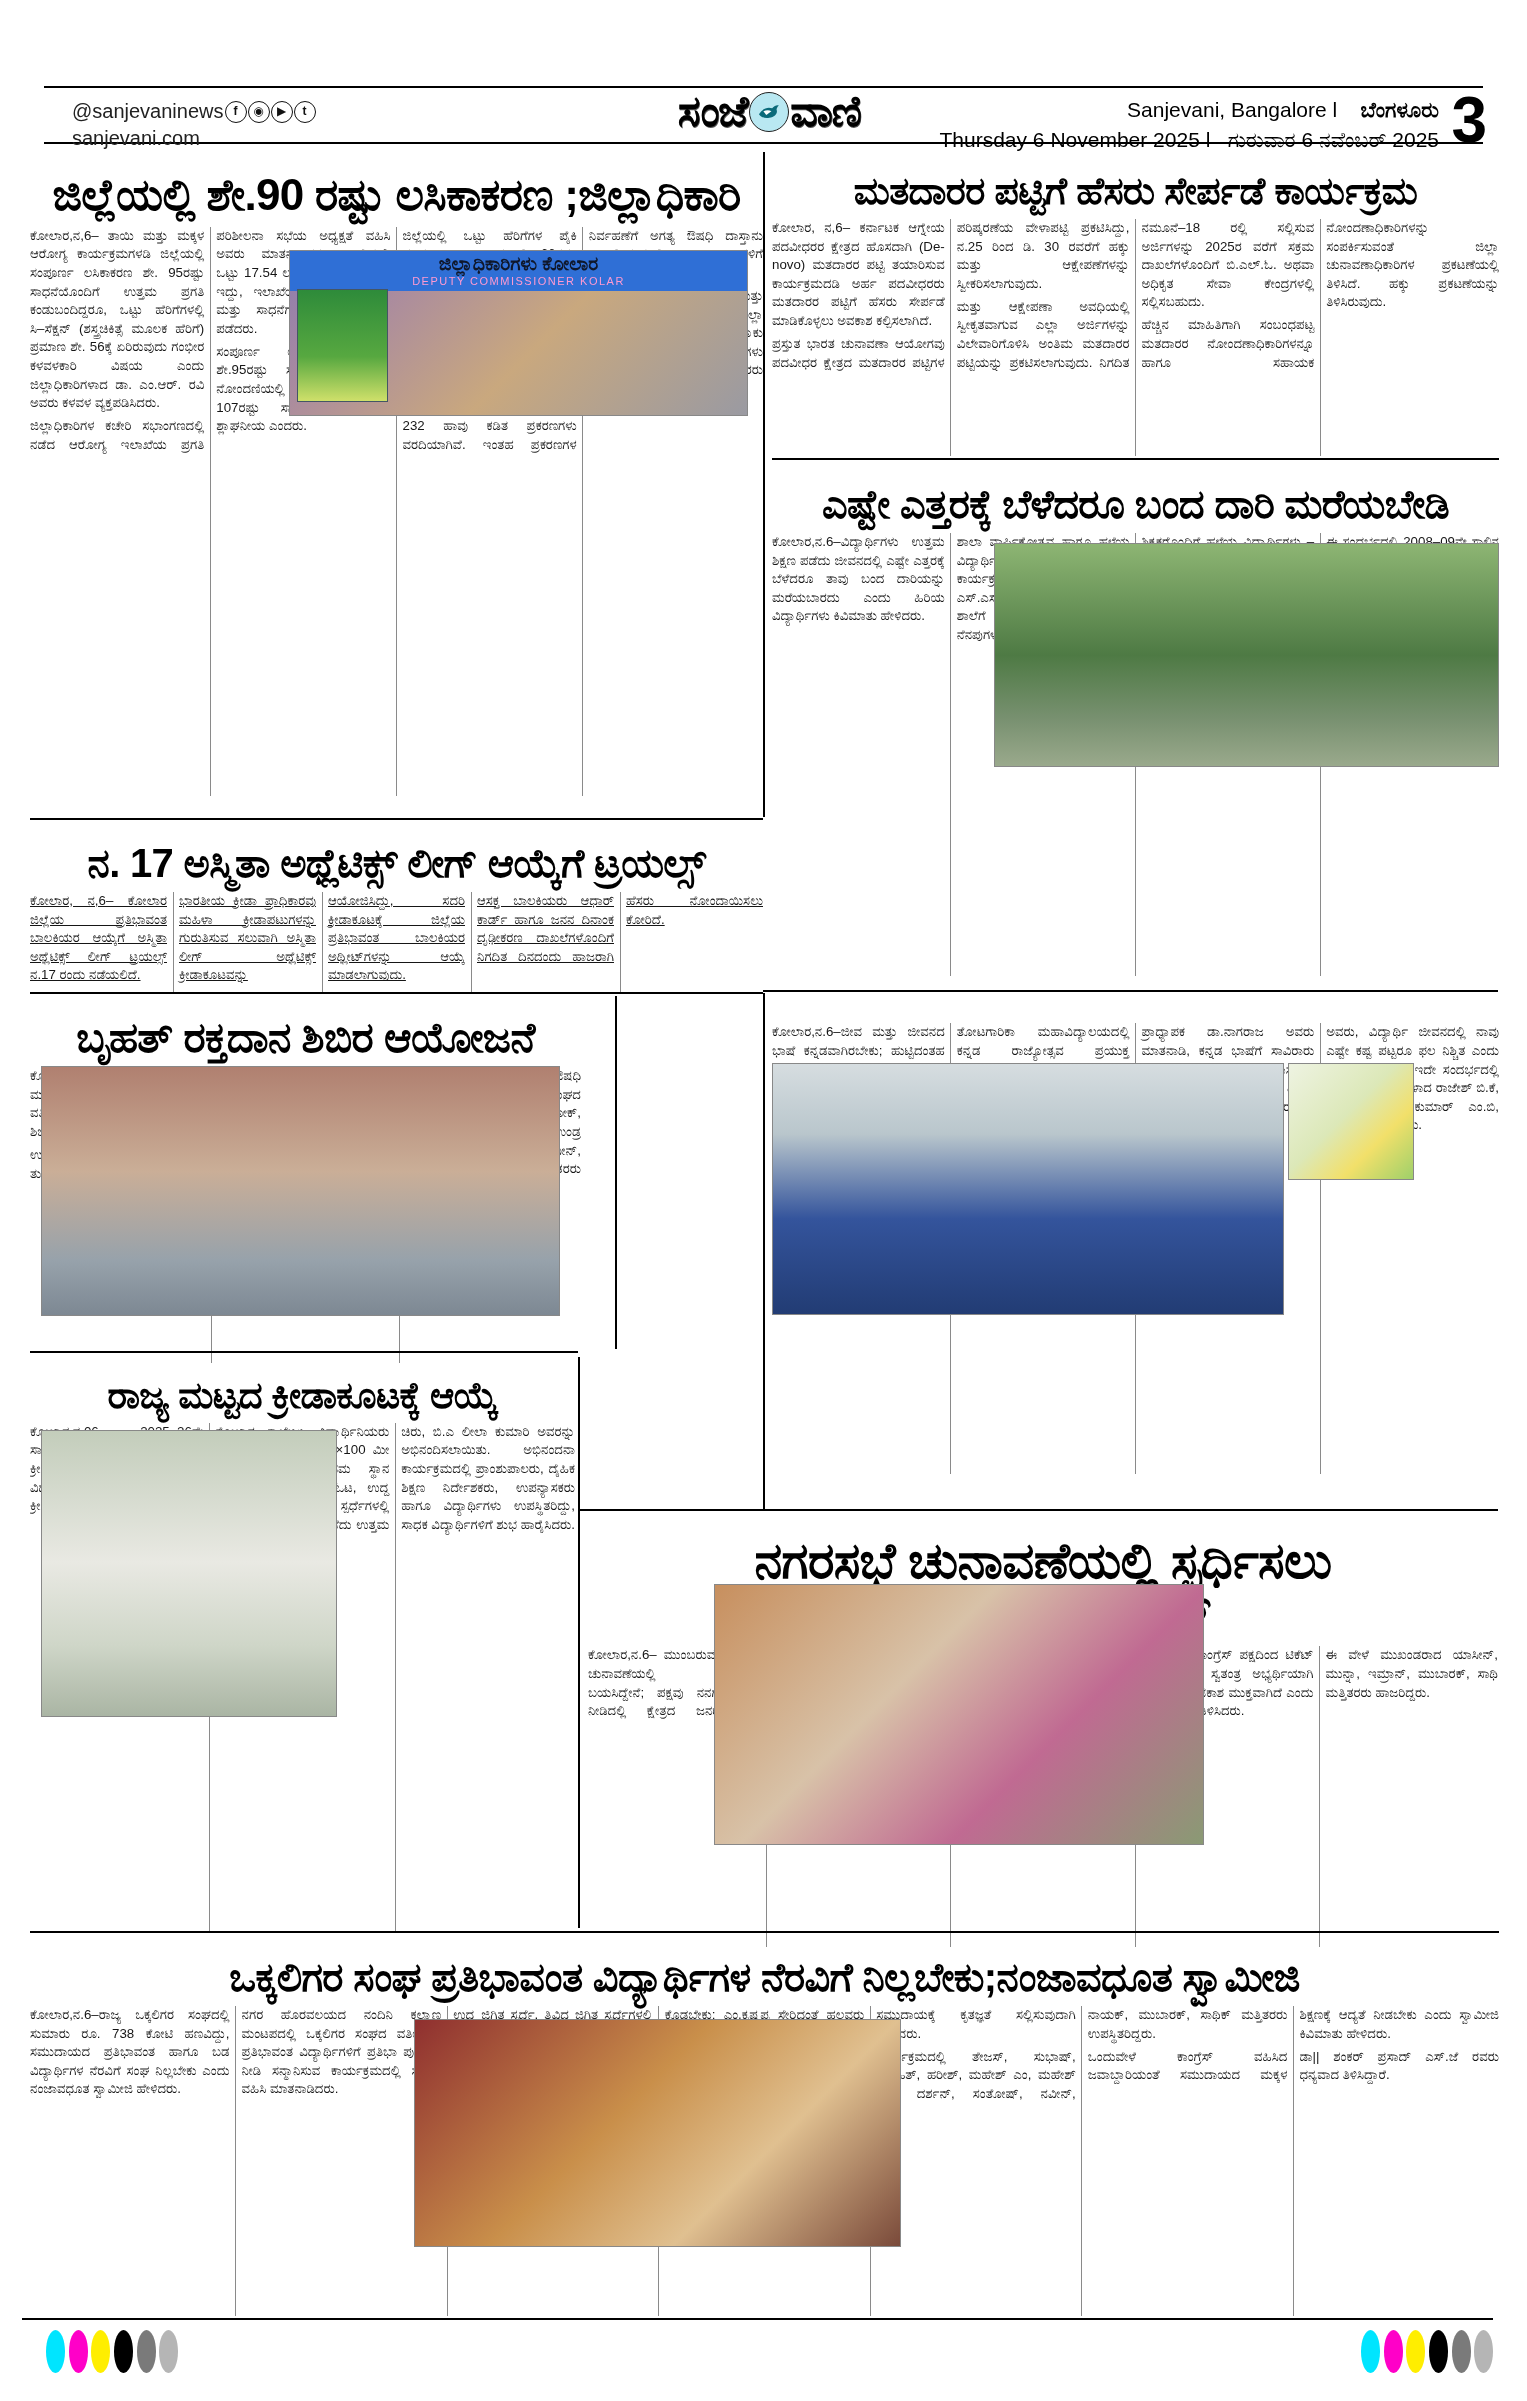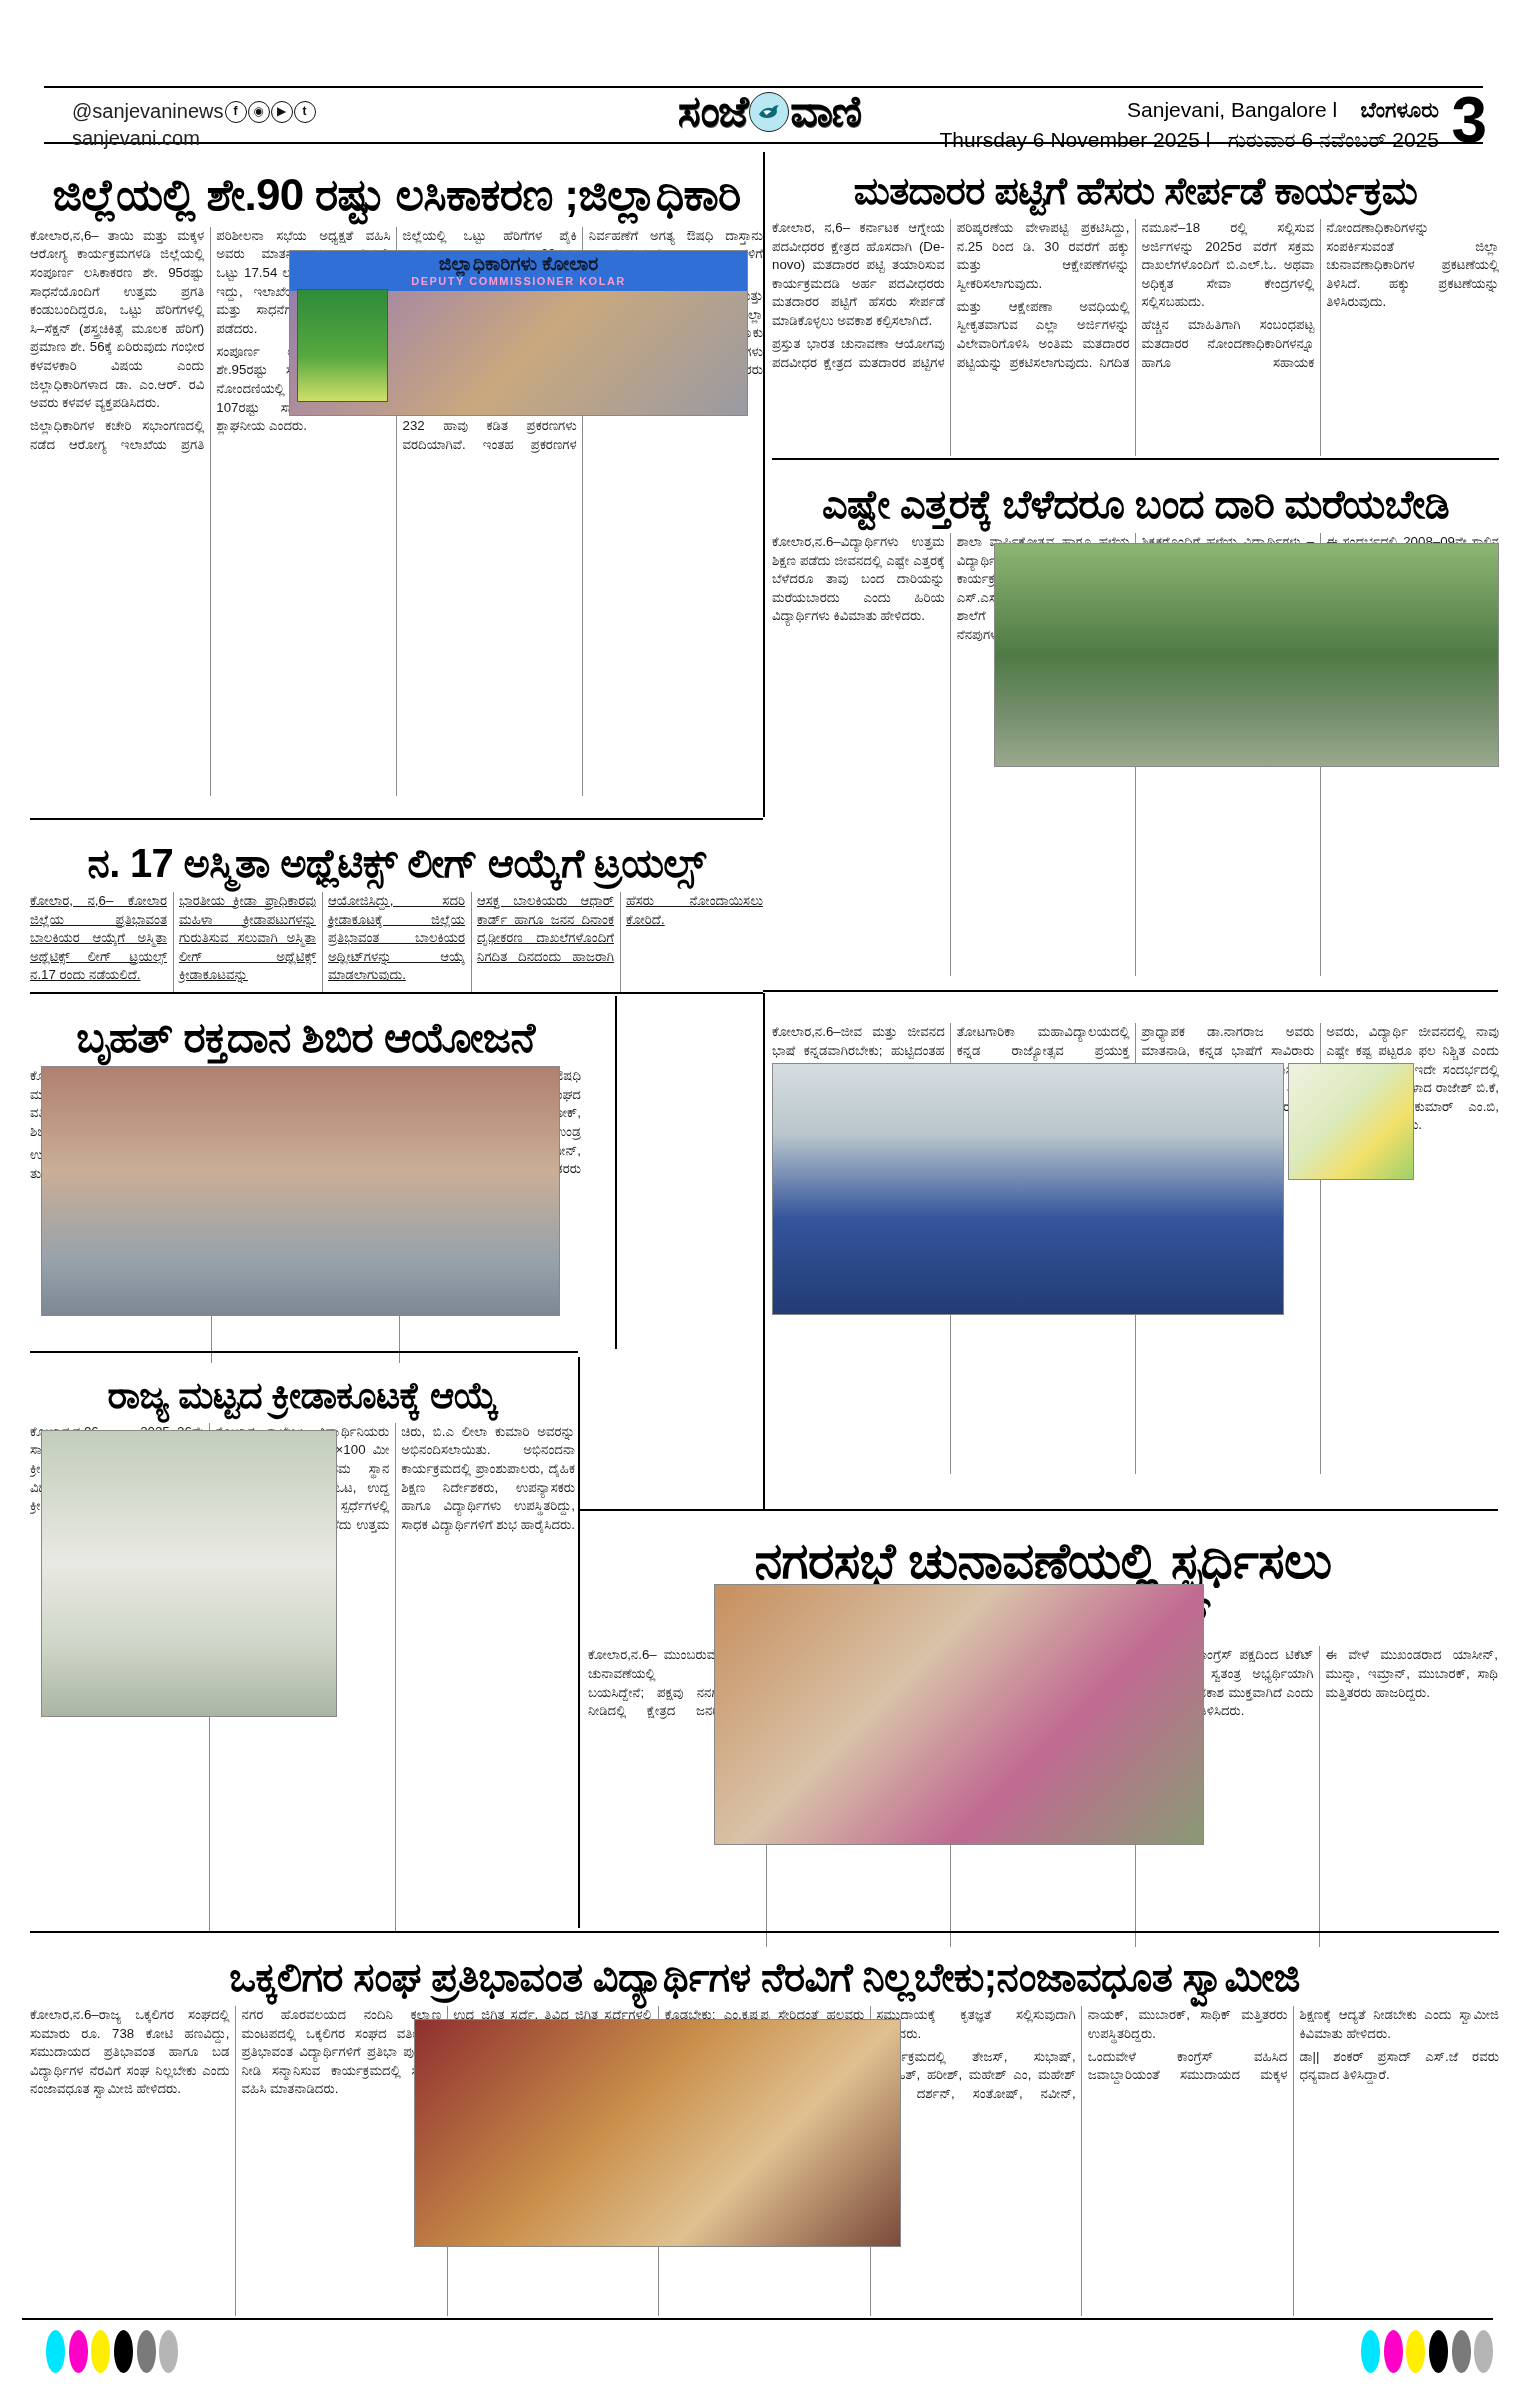--- a/index.html
+++ b/index.html
@@ -21,21 +21,21 @@
   .pagenum{position:absolute;right:41px;top:83px;font-size:64px;font-weight:bold;color:#000;}
   
   .art{position:absolute;overflow:hidden;margin-top:20px;}
   .hl{font-weight:bold;text-align:center;line-height:1.04;letter-spacing:-0.7px;color:#000;margin:0 0 7.4px;}
   .body-cols{column-gap:12px;column-rule:0.7px solid #8a8a8a;text-align:justify;
              font-size:13.3px;line-height:1.40;color:#161616;}
   .body-cols p{margin:0 0 4.4px;}
   .ph{position:absolute;border:0.7px solid #888;}
   .ph .banner{position:absolute;left:0;top:0;right:0;background:#2f6fd6;text-align:center;padding:3px 0 4.4px;}
   .ph .banner .l1{color:#0f172a;font-weight:bold;font-size:19px;line-height:1.1;}
-  .ph .banner .l2{color:#ff9ad0;font-weight:bold;font-size:11px;letter-spacing:1.5px;}
+  .ph .banner .l2{color:#ff9ad0;font-weight:normal;font-size:11px;letter-spacing:1.5px;}
   .greenposter{position:absolute;left:7.4px;top:38px;width:89px;height:111px;
                background:linear-gradient(180deg,#2e8b3a,#57a840 60%,#cfe06a);border:0.7px solid #456;}
   .agebox{font-size:13px;line-height:1.42;text-align:justify;}
   .agebox .pre{font-weight:bold;}
   .agebox .ttl{color:#a31f1f;font-weight:bold;font-size:15.5px;margin:6px 0 4.4px;}
   .contact{font-size:13px;margin-top:7.4px;text-align:justify;}
   
   .ph-a1{background:linear-gradient(135deg,#8d7cae 0%,#a98aa0 22%,#c9a87e 55%,#9a9aa2 100%);}
   .ph-a3{background:linear-gradient(180deg,#8db573 0%,#4e7a44 50%,#77906f 78%,#9aa98c 100%);}
   .ph-a5{background:linear-gradient(180deg,#b08070 0%,#caae97 42%,#97a2ab 78%,#7d8893 100%);}

